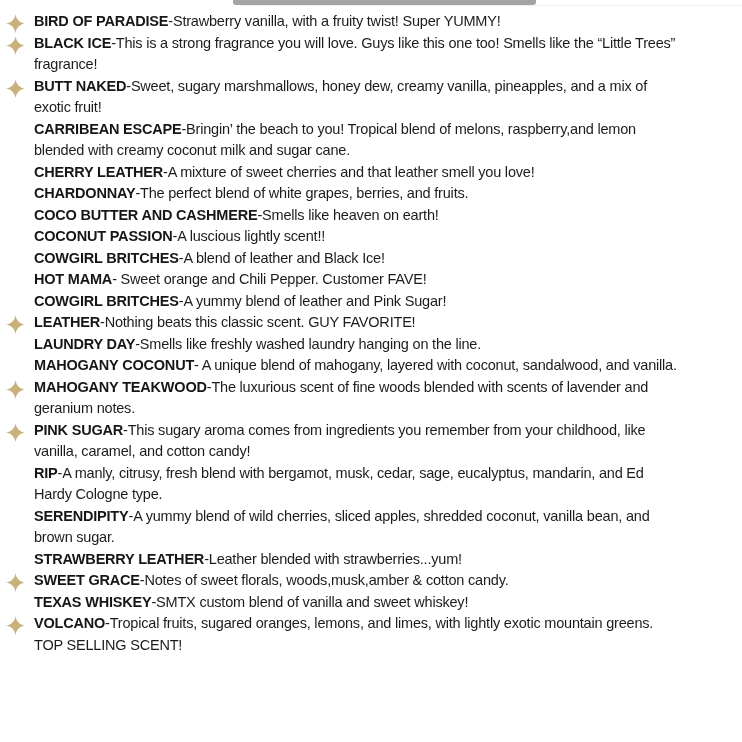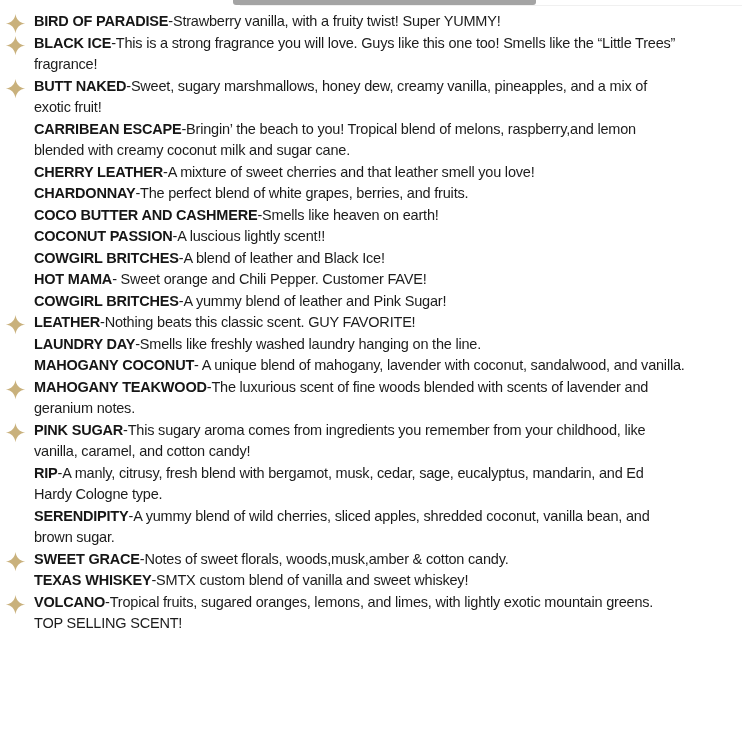--- a/index.html
+++ b/index.html
@@ -57,33 +57,34 @@
       <li class="scent-item"><span class="scent-name">CHARDONNAY</span><span class="scent-desc">-The perfect blend of white grapes, berries, and fruits.</span></li>
       <li class="scent-item"><span class="scent-name">COCO BUTTER AND CASHMERE</span><span class="scent-desc">-Smells like heaven on earth!</span></li>
       <li class="scent-item"><span class="scent-name">COCONUT PASSION</span><span class="scent-desc">-A luscious lightly scent!!</span></li>
       <li class="scent-item"><span class="scent-name">COWGIRL BRITCHES</span><span class="scent-desc">-A blend of leather and Black Ice!</span></li>
       <li class="scent-item"><span class="scent-name">HOT MAMA</span><span class="scent-desc">- Sweet orange and Chili Pepper. Customer FAVE!</span></li>
       <li class="scent-item"><span class="scent-name">COWGIRL BRITCHES</span><span class="scent-desc">-A yummy blend of leather and Pink Sugar!</span></li>
       <li class="scent-item"><span class="star"><svg viewBox="0 0 24 24" width="21" height="21" aria-hidden="true">
             <path d="M12 1 C12.9 7.2 16.8 11.1 23 12 C16.8 12.9 12.9 16.8 12 23 C11.1 16.8 7.2 12.9 1 12 C7.2 11.1 11.1 7.2 12 1 Z"></path>
           </svg></span><span class="scent-name">LEATHER</span><span class="scent-desc">-Nothing beats this classic scent. GUY FAVORITE!</span></li>
       <li class="scent-item"><span class="scent-name">LAUNDRY DAY</span><span class="scent-desc">-Smells like freshly washed laundry hanging on the line.</span></li>
-      <li class="scent-item"><span class="scent-name">MAHOGANY COCONUT</span><span class="scent-desc">- A unique blend of mahogany, lavender with coconut, sandalwood, and vanilla.</span></li>
+      <li class="scent-item"><span class="scent-name">MAHOGANY COCONUT</span><span class="scent-desc">- A unique blend of mahogany, layered with coconut, sandalwood, and vanilla.</span></li>
       <li class="scent-item"><span class="star"><svg viewBox="0 0 24 24" width="21" height="21" aria-hidden="true">
             <path d="M12 1 C12.9 7.2 16.8 11.1 23 12 C16.8 12.9 12.9 16.8 12 23 C11.1 16.8 7.2 12.9 1 12 C7.2 11.1 11.1 7.2 12 1 Z"></path>
           </svg></span><span class="scent-name">MAHOGANY TEAKWOOD</span><span class="scent-desc">-The luxurious scent of fine woods blended with scents of lavender and
 geranium notes.</span></li>
       <li class="scent-item"><span class="star"><svg viewBox="0 0 24 24" width="21" height="21" aria-hidden="true">
             <path d="M12 1 C12.9 7.2 16.8 11.1 23 12 C16.8 12.9 12.9 16.8 12 23 C11.1 16.8 7.2 12.9 1 12 C7.2 11.1 11.1 7.2 12 1 Z"></path>
           </svg></span><span class="scent-name">PINK SUGAR</span><span class="scent-desc">-This sugary aroma comes from ingredients you remember from your childhood, like
 vanilla, caramel, and cotton candy!</span></li>
       <li class="scent-item"><span class="scent-name">RIP</span><span class="scent-desc">-A manly, citrusy, fresh blend with bergamot, musk, cedar, sage, eucalyptus, mandarin, and Ed
 Hardy Cologne type.</span></li>
       <li class="scent-item"><span class="scent-name">SERENDIPITY</span><span class="scent-desc">-A yummy blend of wild cherries, sliced apples, shredded coconut, vanilla bean, and
 brown sugar.</span></li>
+      <li class="scent-item"><span class="scent-name">STRAWBERRY LEATHER</span><span class="scent-desc">-Leather blended with strawberries...yum!</span></li>
       <li class="scent-item"><span class="star"><svg viewBox="0 0 24 24" width="21" height="21" aria-hidden="true">
             <path d="M12 1 C12.9 7.2 16.8 11.1 23 12 C16.8 12.9 12.9 16.8 12 23 C11.1 16.8 7.2 12.9 1 12 C7.2 11.1 11.1 7.2 12 1 Z"></path>
           </svg></span><span class="scent-name">SWEET GRACE</span><span class="scent-desc">-Notes of sweet florals, woods,musk,amber &amp; cotton candy.</span></li>
       <li class="scent-item"><span class="scent-name">TEXAS WHISKEY</span><span class="scent-desc">-SMTX custom blend of vanilla and sweet whiskey!</span></li>
       <li class="scent-item"><span class="star"><svg viewBox="0 0 24 24" width="21" height="21" aria-hidden="true">
             <path d="M12 1 C12.9 7.2 16.8 11.1 23 12 C16.8 12.9 12.9 16.8 12 23 C11.1 16.8 7.2 12.9 1 12 C7.2 11.1 11.1 7.2 12 1 Z"></path>
           </svg></span><span class="scent-name">VOLCANO</span><span class="scent-desc">-Tropical fruits, sugared oranges, lemons, and limes, with lightly exotic mountain greens.
 TOP SELLING SCENT!</span></li>
     </ul>
 </div>

